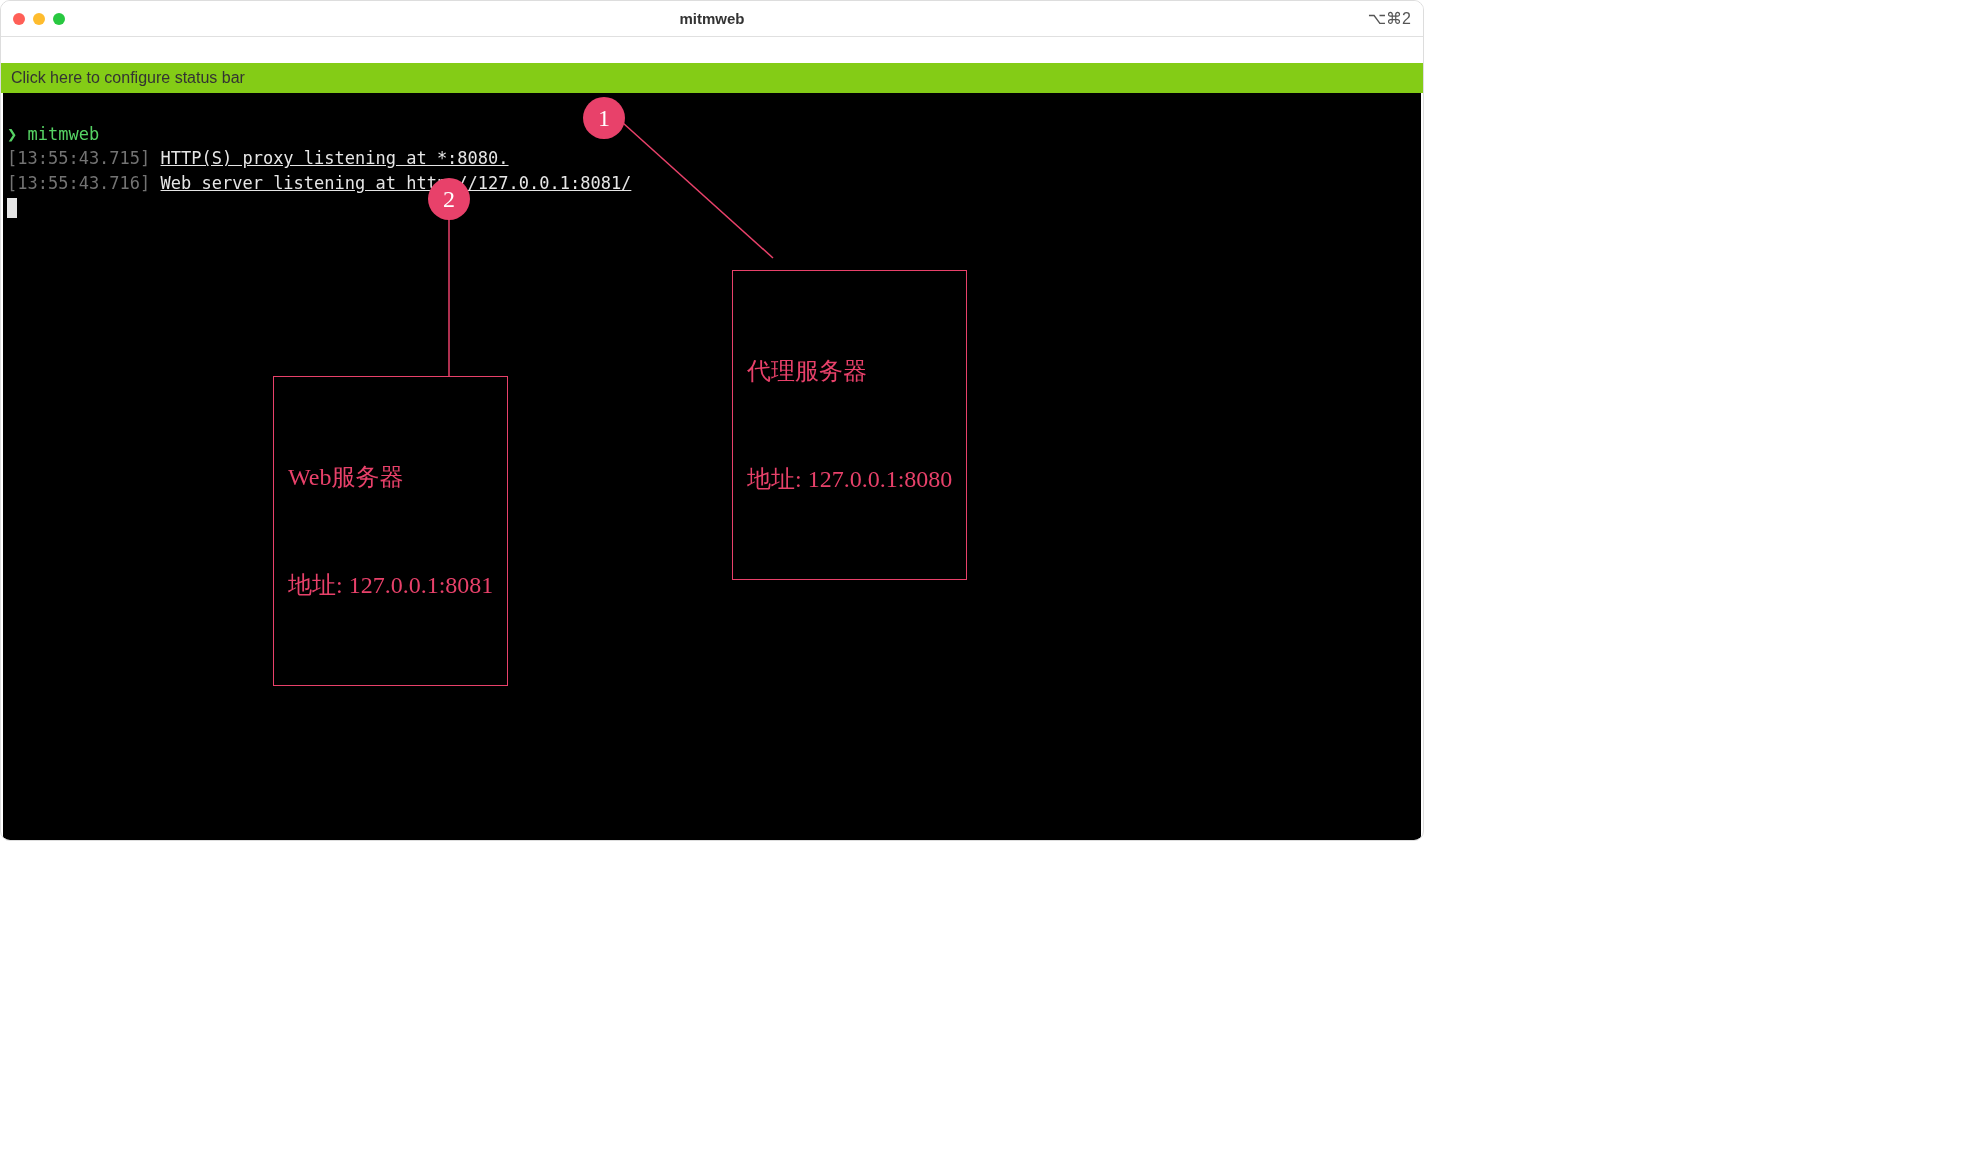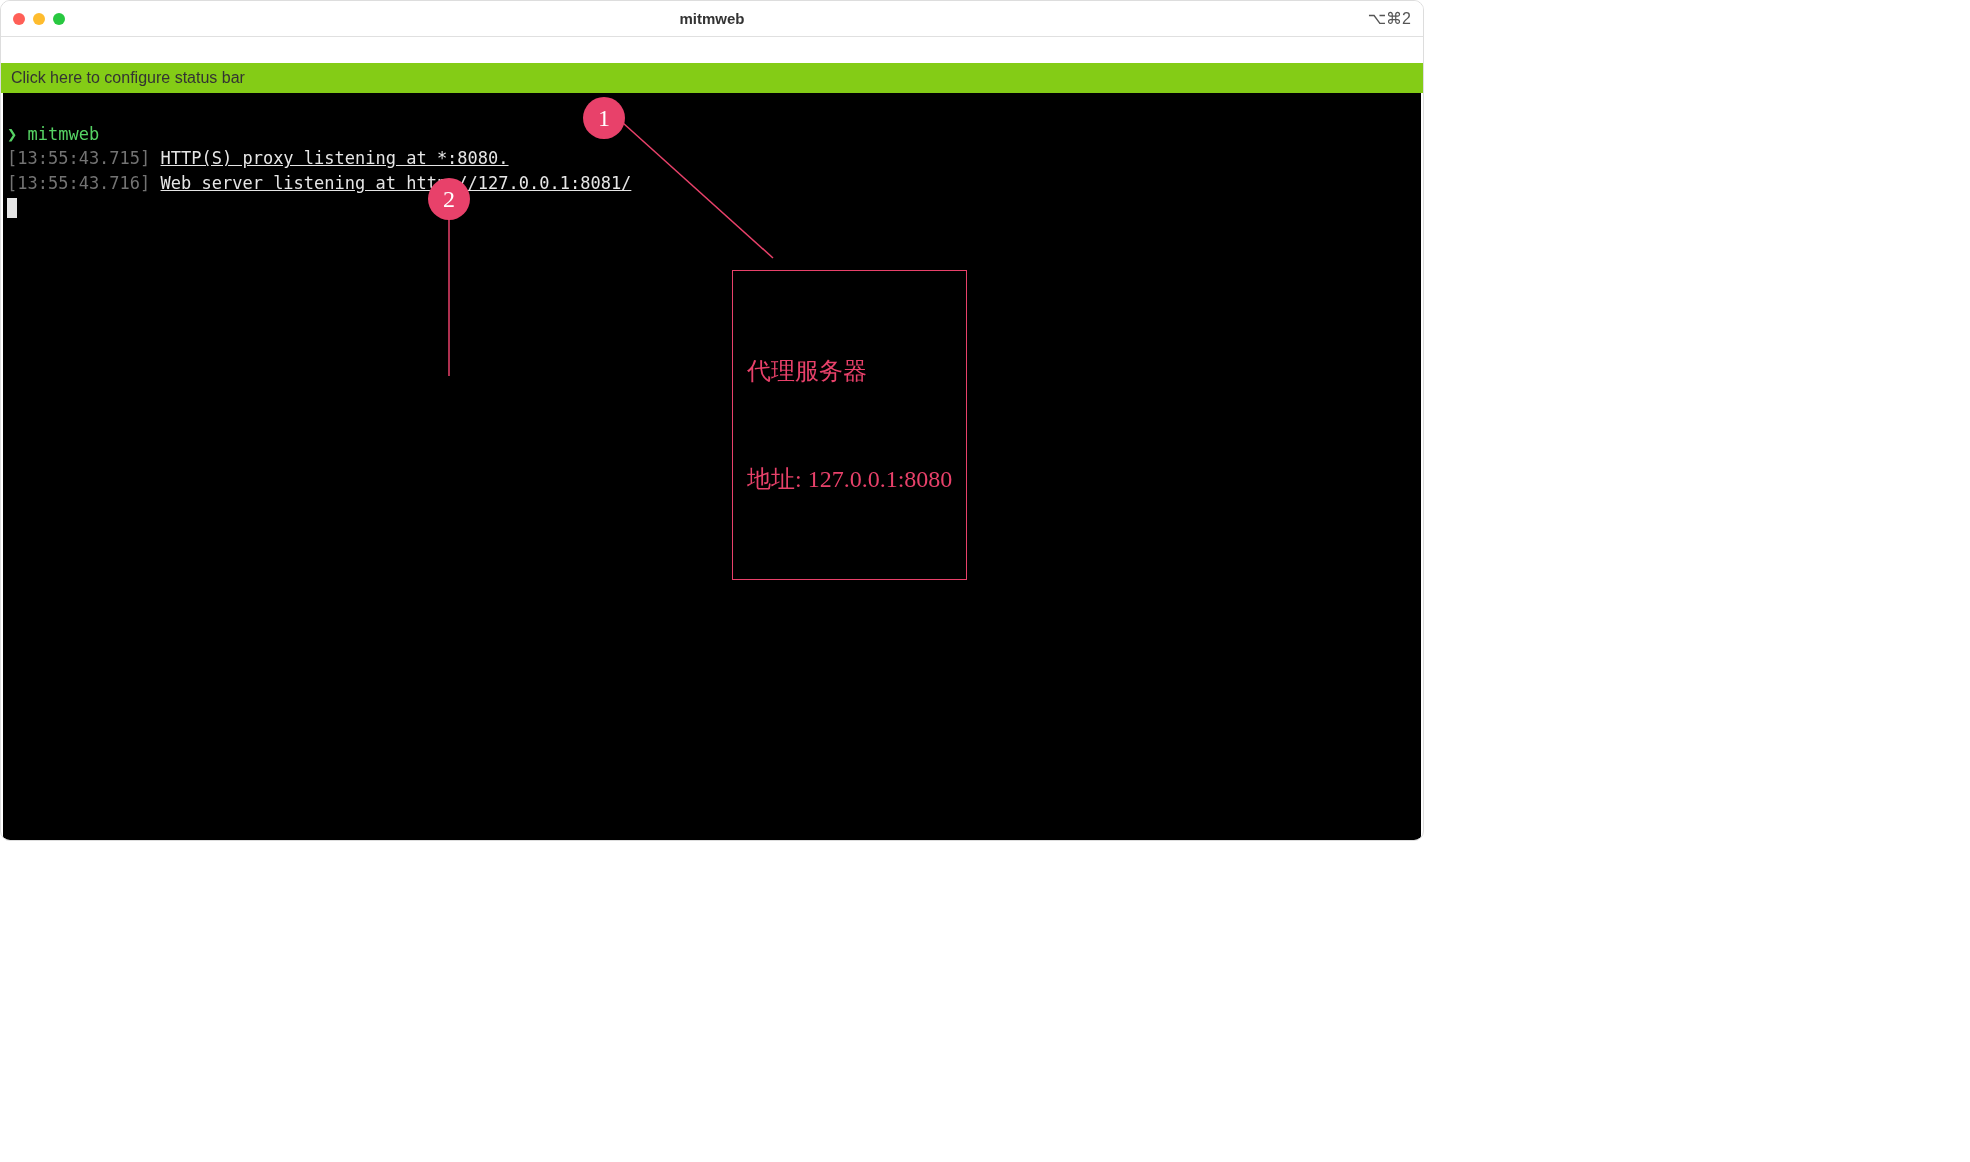--- a/index.html
+++ b/index.html
@@ -137,13 +137,17 @@
   <svg class="annot-line" style="left:0; top:0; width:100%; height:100%;">
     <line x1="620" y1="30" x2="770" y2="165" stroke="#e8416a" stroke-width="1.5"></line>
     <line x1="446" y1="127" x2="446" y2="283" stroke="#e8416a" stroke-width="1.5"></line>
   </svg>
 
   <div class="annot-box" style="left:729px; top:165px;margin-top:12px;">
     <div>代理服务器</div>
     <div>地址: 127.0.0.1:8080</div>
   </div>
 
+  <div class="annot-box" style="left:270px; top:283px;">
+    <div>Web服务器</div>
+    <div>地址: 127.0.0.1:8081</div>
+  </div>
 </div>
 
 </body></html>

